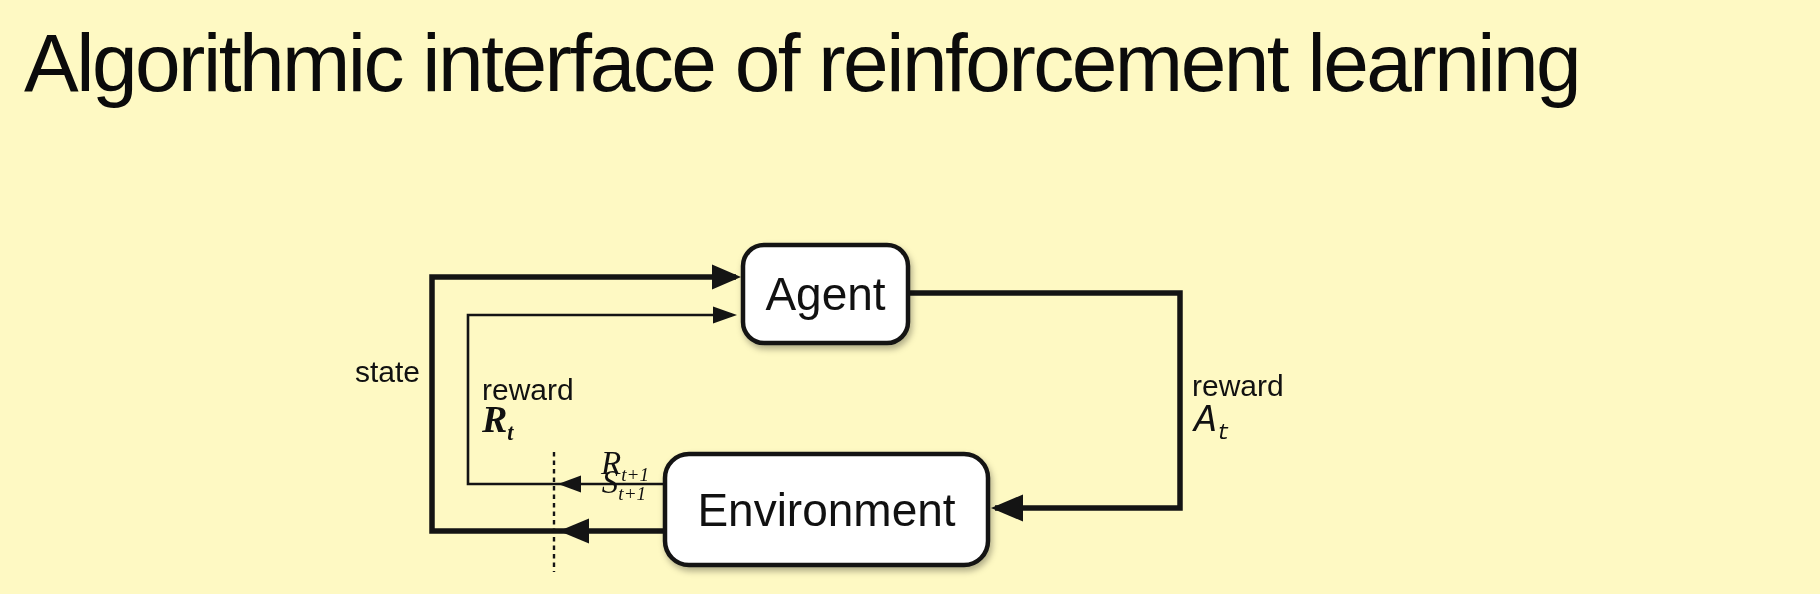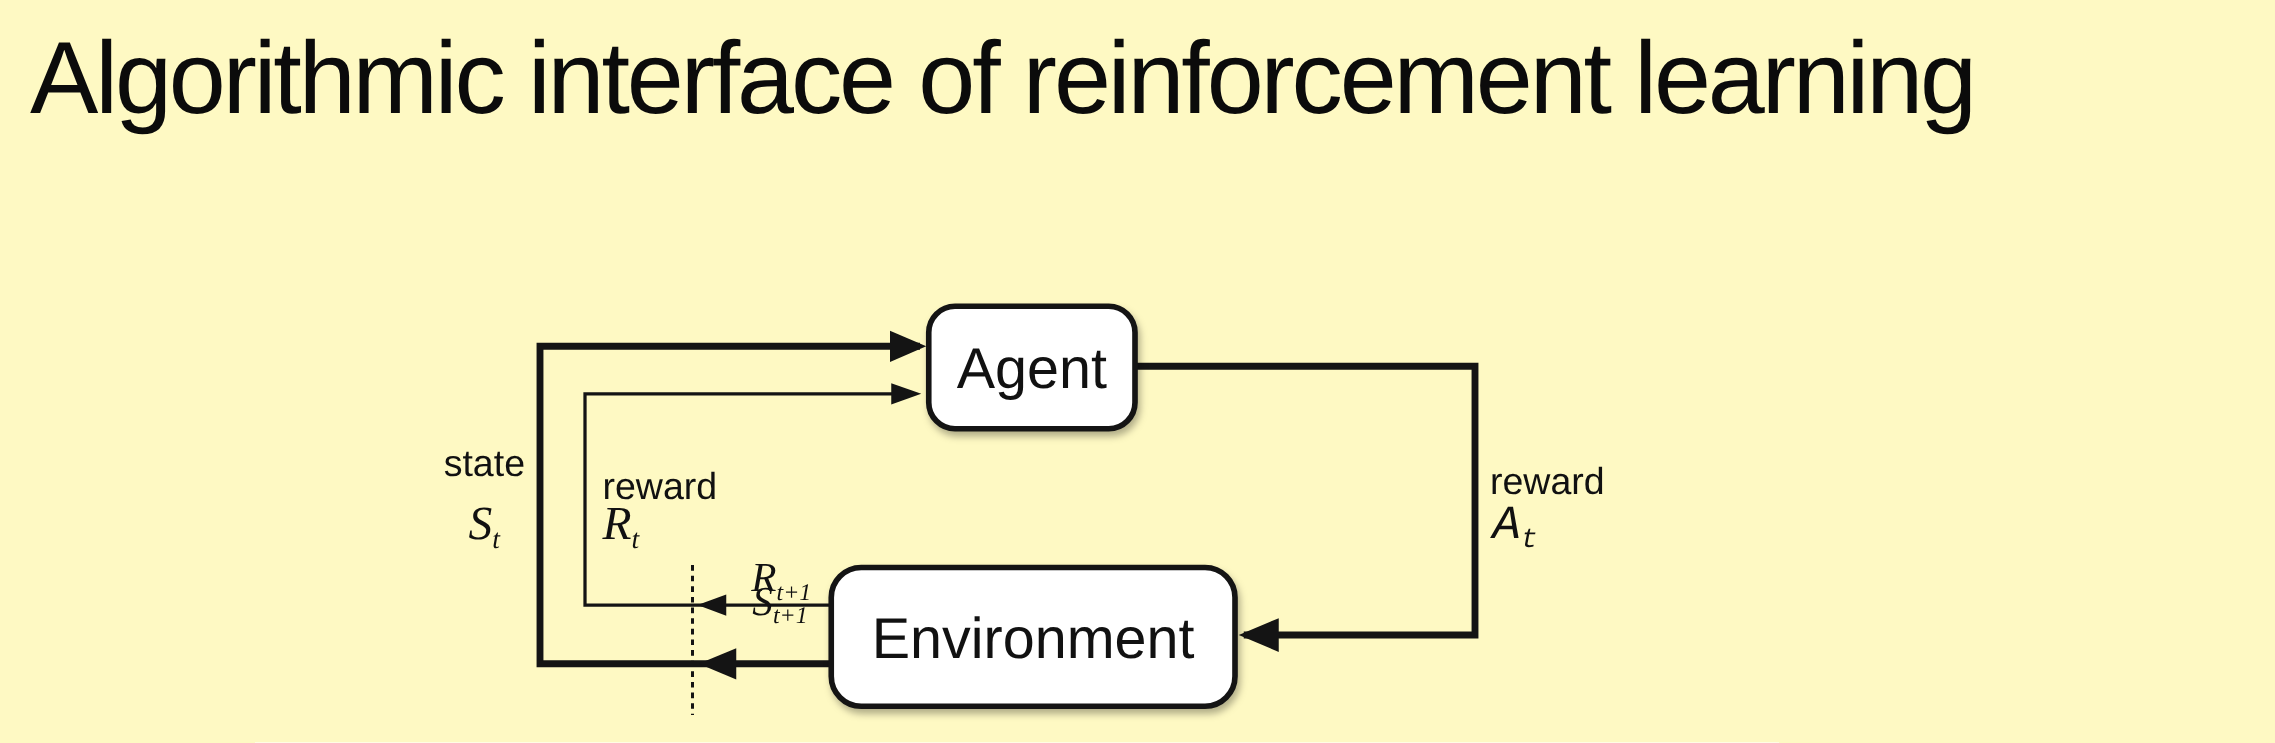--- a/index.html
+++ b/index.html
@@ -111,24 +111,23 @@
     <polygon class="arrowhead" points="991,508 1023,494.5 1023,521.5"></polygon>
 
     <rect class="node-rect" x="743" y="245" width="165" height="98" rx="21"></rect>
     <rect class="node-rect" x="665" y="454" width="323" height="111" rx="24"></rect>
   </svg>
 
   <div class="node-label" style="left:743px; top:245px; width:165px; height:98px;">Agent</div>
   <div class="node-label" style="left:665px; top:454px; width:323px; height:111px;">Environment</div>
 
   <div class="signal-word align-right" style="left:300px; top:357px; width:120px;">state</div>
-  <div class="math align-right" style="left:300px; top:400px; width:100px;"><span>S</span><span class="subscript">t</span></div>
 
   <div class="signal-word" style="left:482px; top:375px;">reward</div>
-  <div class="math" style="left:482px; top:400px;"><span>R</span><span class="subscript">t</span></div>
+  <div class="math" style="left:482px; top:400px;font-weight:bold;"><span>R</span><span class="subscript">t</span></div>
 
   <div class="signal-word" style="left:1192px; top:371px;">reward</div>
   <div class="math" style="left:1194px; top:402px;font-family:Liberation Mono, monospace;"><span>A</span><span class="subscript">t</span></div>
 
   <div class="math small align-center" style="left:570px; top:447px; width:110px;text-align:center;"><span>R</span><span class="subscript">t+1</span></div>
 
   <div class="math small align-center" style="left:570px; top:466px; width:108px;"><span>S</span><span class="subscript">t+1</span></div>
 
 </div>
 

